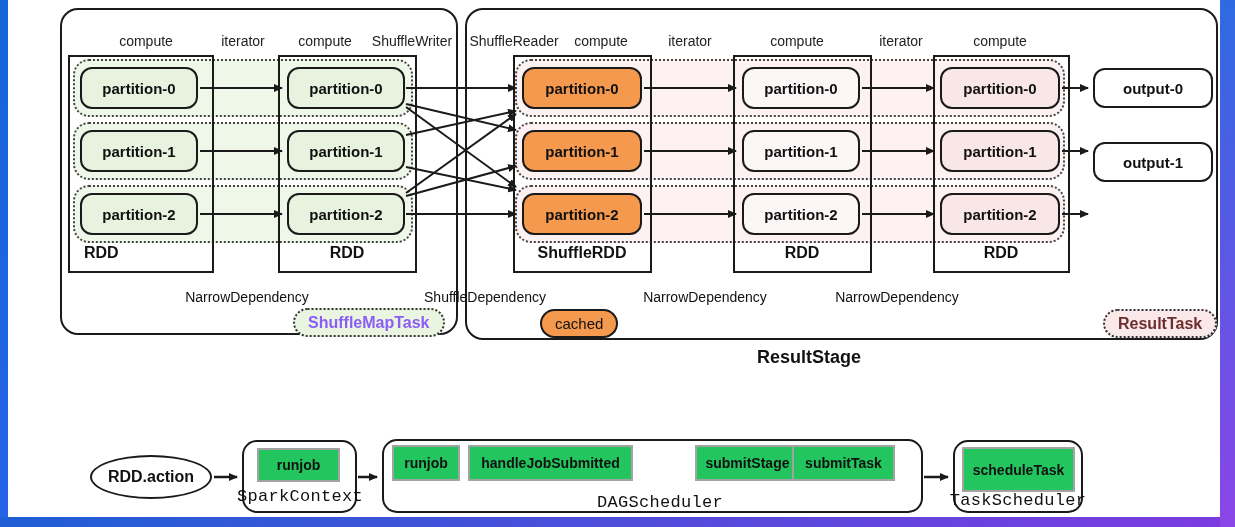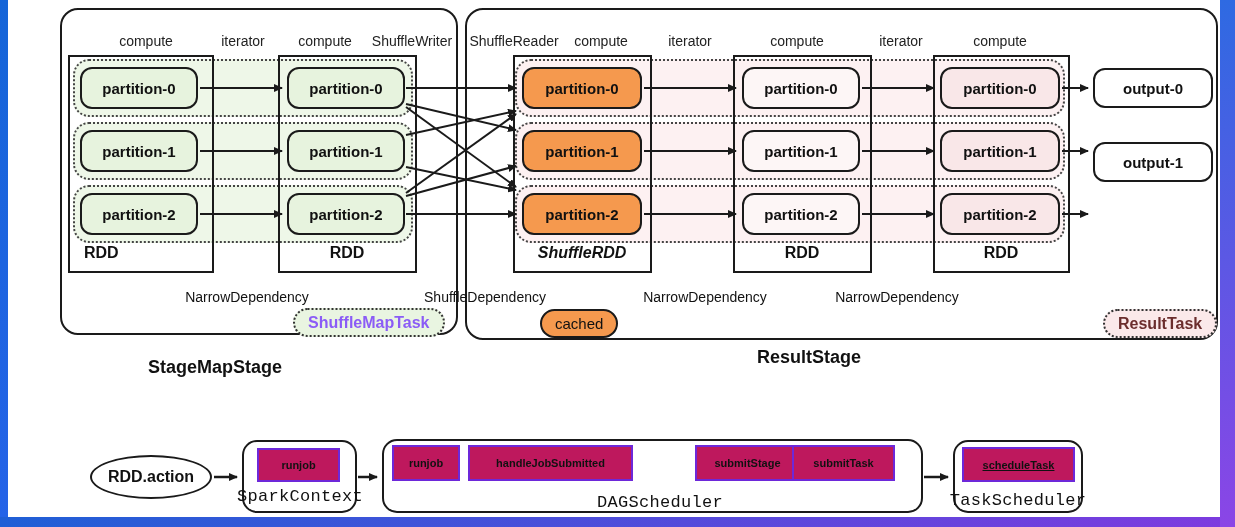--- a/index.html
+++ b/index.html
@@ -35,22 +35,22 @@
   .badge{position:absolute;height:29px;border-radius:15px;display:flex;align-items:center;justify-content:center;
     padding:0 13px;box-sizing:border-box;font-size:16px;font-weight:bold;white-space:nowrap;}
   .badge.dotted-green{border:2px dotted #333;background:#e9f5e1;color:#8b5cf6;}
   .badge.solid-orange{border:2px solid #1a1a1a;background:#f5994e;color:#111;font-weight:500;font-size:15px;}
   .badge.dotted-pink{border:2px dotted #333;background:#fbe9ea;color:#6b2d2d;}
   .stagetitle{position:absolute;transform:translateX(-50%);font-weight:bold;font-size:18px;white-space:nowrap;}
 
   .ellipse{position:absolute;border:2px solid #1a1a1a;border-radius:50%;
     display:flex;align-items:center;justify-content:center;font-weight:bold;font-size:16px;background:#fff;box-sizing:border-box;}
   .flowbox{position:absolute;border:2px solid #1a1a1a;border-radius:15px;background:#fff;box-sizing:border-box;}
-  .flowstep{position:absolute;border:2px solid #6d28d9;display:flex;align-items:center;justify-content:center;
-    font-weight:bold;font-size:11px;background:#be185d;box-sizing:border-box;white-space:nowrap;}
+  .flowstep{position:absolute;border:2px solid #a3a3a3;display:flex;align-items:center;justify-content:center;
+    font-weight:bold;font-size:14px;background:#22c55e;box-sizing:border-box;white-space:nowrap;}
   .flowlabel{position:absolute;transform:translateX(-50%);font-size:17px;font-weight:400;letter-spacing:0.3px;white-space:nowrap;font-family:Liberation Mono, monospace;}
 
   .overlay{position:absolute;left:0;top:0;pointer-events:none;}
   .watermark{position:absolute;left:1048px;top:488px;font-size:20px;color:#c6c6c6;white-space:nowrap;}
 </style>
 </head>
 <body>
 
 <div class="canvas">
 
@@ -100,51 +100,50 @@
 
   <div class="part pink" style="left:940px;top:67px;width:120px;">partition-0</div>
   <div class="part pink" style="left:940px;top:130px;width:120px;">partition-1</div>
   <div class="part pink" style="left:940px;top:193px;width:120px;">partition-2</div>
 
   <div class="part white" style="left:1093px;top:68px;width:120px;">output-0</div>
   <div class="part white" style="left:1093px;top:142px;width:120px;">output-1</div>
 
   <span class="boxlabel" style="left:84px;top:244px;">RDD</span>
   <span class="boxlabel centered" style="left:347px;top:244px;">RDD</span>
-  <span class="boxlabel centered" style="left:582px;top:244px;font-style:italic;">ShuffleRDD</span>
+  <span class="boxlabel centered" style="left:582px;top:244px;">ShuffleRDD</span>
   <span class="boxlabel centered" style="left:802px;top:244px;">RDD</span>
   <span class="boxlabel centered" style="left:1001px;top:244px;">RDD</span>
 
   <span class="deplabel" style="left:230px;">NarrowDependency</span>
   <span class="deplabel" style="left:468px;">ShuffleDependency</span>
   <span class="deplabel" style="left:688px;">NarrowDependency</span>
   <span class="deplabel" style="left:880px;">NarrowDependency</span>
 
   <div class="badge dotted-green" style="left:293px;top:308px;">ShuffleMapTask</div>
   <div class="badge solid-orange" style="left:540px;top:309px;">cached</div>
   <div class="badge dotted-pink" style="left:1103px;top:309px;">ResultTask</div>
 
-  <span class="stagetitle" style="left:215px;top:357px;">StageMapStage</span>
   <span class="stagetitle" style="left:809px;top:347px;">ResultStage</span>
 
   <div class="ellipse" style="left:90px;top:455px;width:122px;height:44px;">RDD.action</div>
 
   <div class="flowbox" style="left:242px;top:440px;width:115px;height:73px;"></div>
   <div class="flowstep" style="left:257px;top:448px;width:83px;height:34px;">runjob</div>
   <span class="flowlabel" style="left:300px;top:487px;">SparkContext</span>
 
   <div class="flowbox" style="left:382px;top:439px;width:541px;height:74px;"></div>
   <div class="flowstep" style="left:392px;top:445px;width:68px;height:36px;">runjob</div>
   <div class="flowstep" style="left:468px;top:445px;width:165px;height:36px;">handleJobSubmitted</div>
   <div class="flowstep" style="left:695px;top:445px;width:105px;height:36px;">submitStage</div>
   <div class="flowstep" style="left:792px;top:445px;width:103px;height:36px;">submitTask</div>
   <span class="flowlabel" style="left:660px;top:493px;">DAGScheduler</span>
 
   <div class="flowbox" style="left:953px;top:440px;width:130px;height:73px;"></div>
-  <div class="flowstep" style="left:962px;top:447px;width:113px;height:35px;text-decoration:underline;">scheduleTask</div>
+  <div class="flowstep" style="left:962px;top:447px;width:113px;height:45px;">scheduleTask</div>
   <span class="flowlabel" style="left:1018px;top:491px;">TaskScheduler</span>
 
   <svg class="overlay" width="1235" height="527" viewBox="0 0 1235 527">
     <defs>
       <marker id="ah" markerWidth="10" markerHeight="8" refX="8" refY="4" orient="auto" markerUnits="userSpaceOnUse">
         <path d="M0,0 L9,4 L0,8 z" fill="#1a1a1a"></path>
       </marker>
     </defs>
     <g stroke="#1a1a1a" stroke-width="2" fill="none">
       <line x1="200" y1="88" x2="282" y2="88" marker-end="url(#ah)"></line>

